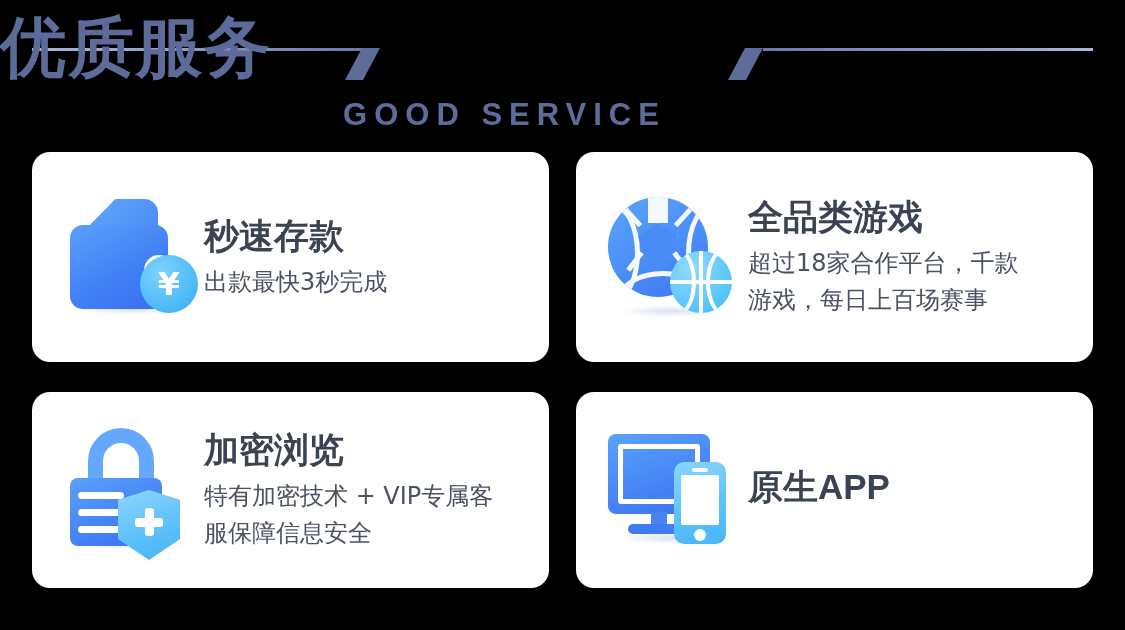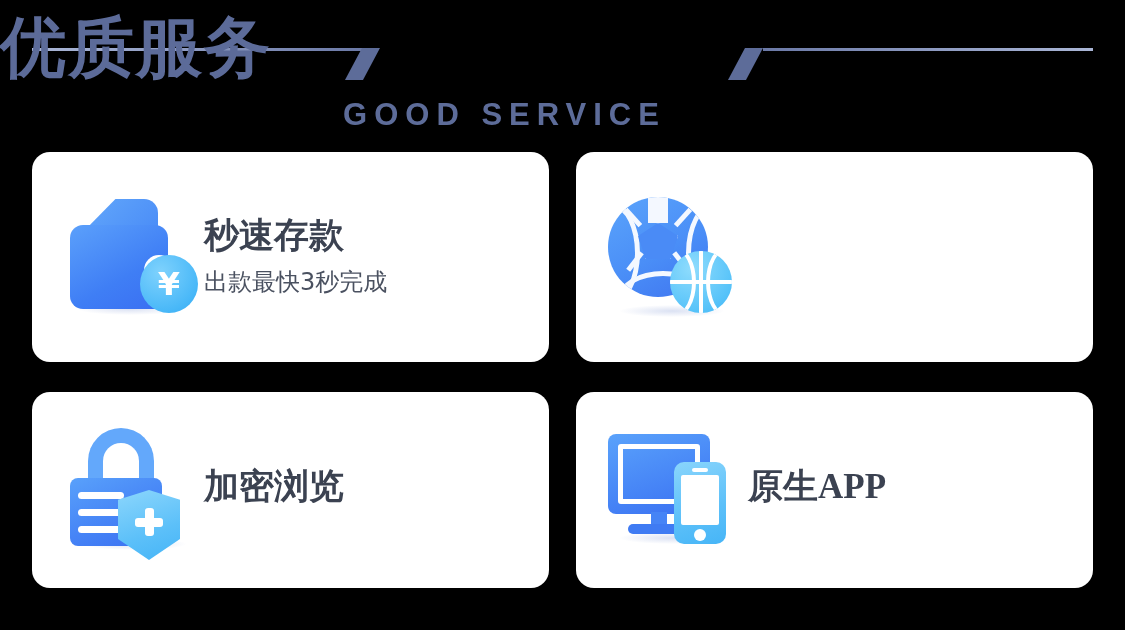--- a/index.html
+++ b/index.html
@@ -122,21 +122,21 @@
   .card-text {
     flex: 1;
     min-width: 0;
   }
   .card-title {
     font-size: 35px;
     line-height: 44px;
     font-weight: 700;
     color: #3b4251;
     margin-bottom: 6px;
-    font-family: Liberation Serif, serif;
+    font-family: Liberation Sans, sans-serif;
     white-space: nowrap;
   }
   .card-desc {
     font-size: 24px;
     line-height: 37px;
     color: #4a5160;
     font-family: "DejaVu Sans", "Liberation Sans", sans-serif;
   }
   .card-desc-line { display: block; white-space: nowrap; }
 
@@ -325,38 +325,49 @@
           <div class="seam s-center"></div>
         </div>
         <div class="basket">
           <div class="bline b-v"></div>
           <div class="bline b-h"></div>
           <div class="bline b-cl"></div>
           <div class="bline b-cr"></div>
         </div>
       </div>
     </div>
+    <div class="card-text">
+      <div class="card-title">全品类游戏</div>
+      <div class="card-desc">
+        <span class="card-desc-line">超过18家合作平台，千款</span>
+        <span class="card-desc-line">游戏，每日上百场赛事</span>
+      </div>
+    </div>
   </div>
 
   <div class="card">
     <div class="card-icon">
       <div class="ico-lock">
         <div class="icon-shadow"></div>
         <div class="lock-shackle"></div>
         <div class="lock-body"></div>
         <div class="lock-slot ls1"></div>
         <div class="lock-slot ls2"></div>
         <div class="lock-slot ls3"></div>
         <div class="lock-shield">
           <div class="shield-cross"></div>
         </div>
       </div>
     </div>
     <div class="card-text">
       <div class="card-title">加密浏览</div>
+      <div class="card-desc">
+        <span class="card-desc-line">特有加密技术 + VIP专属客</span>
+        <span class="card-desc-line">服保障信息安全</span>
+      </div>
     </div>
   </div>
 
   <div class="card">
     <div class="card-icon">
       <div class="ico-devices">
         <div class="icon-shadow"></div>
         <div class="monitor">
           <div class="monitor-screen"></div>
         </div>

